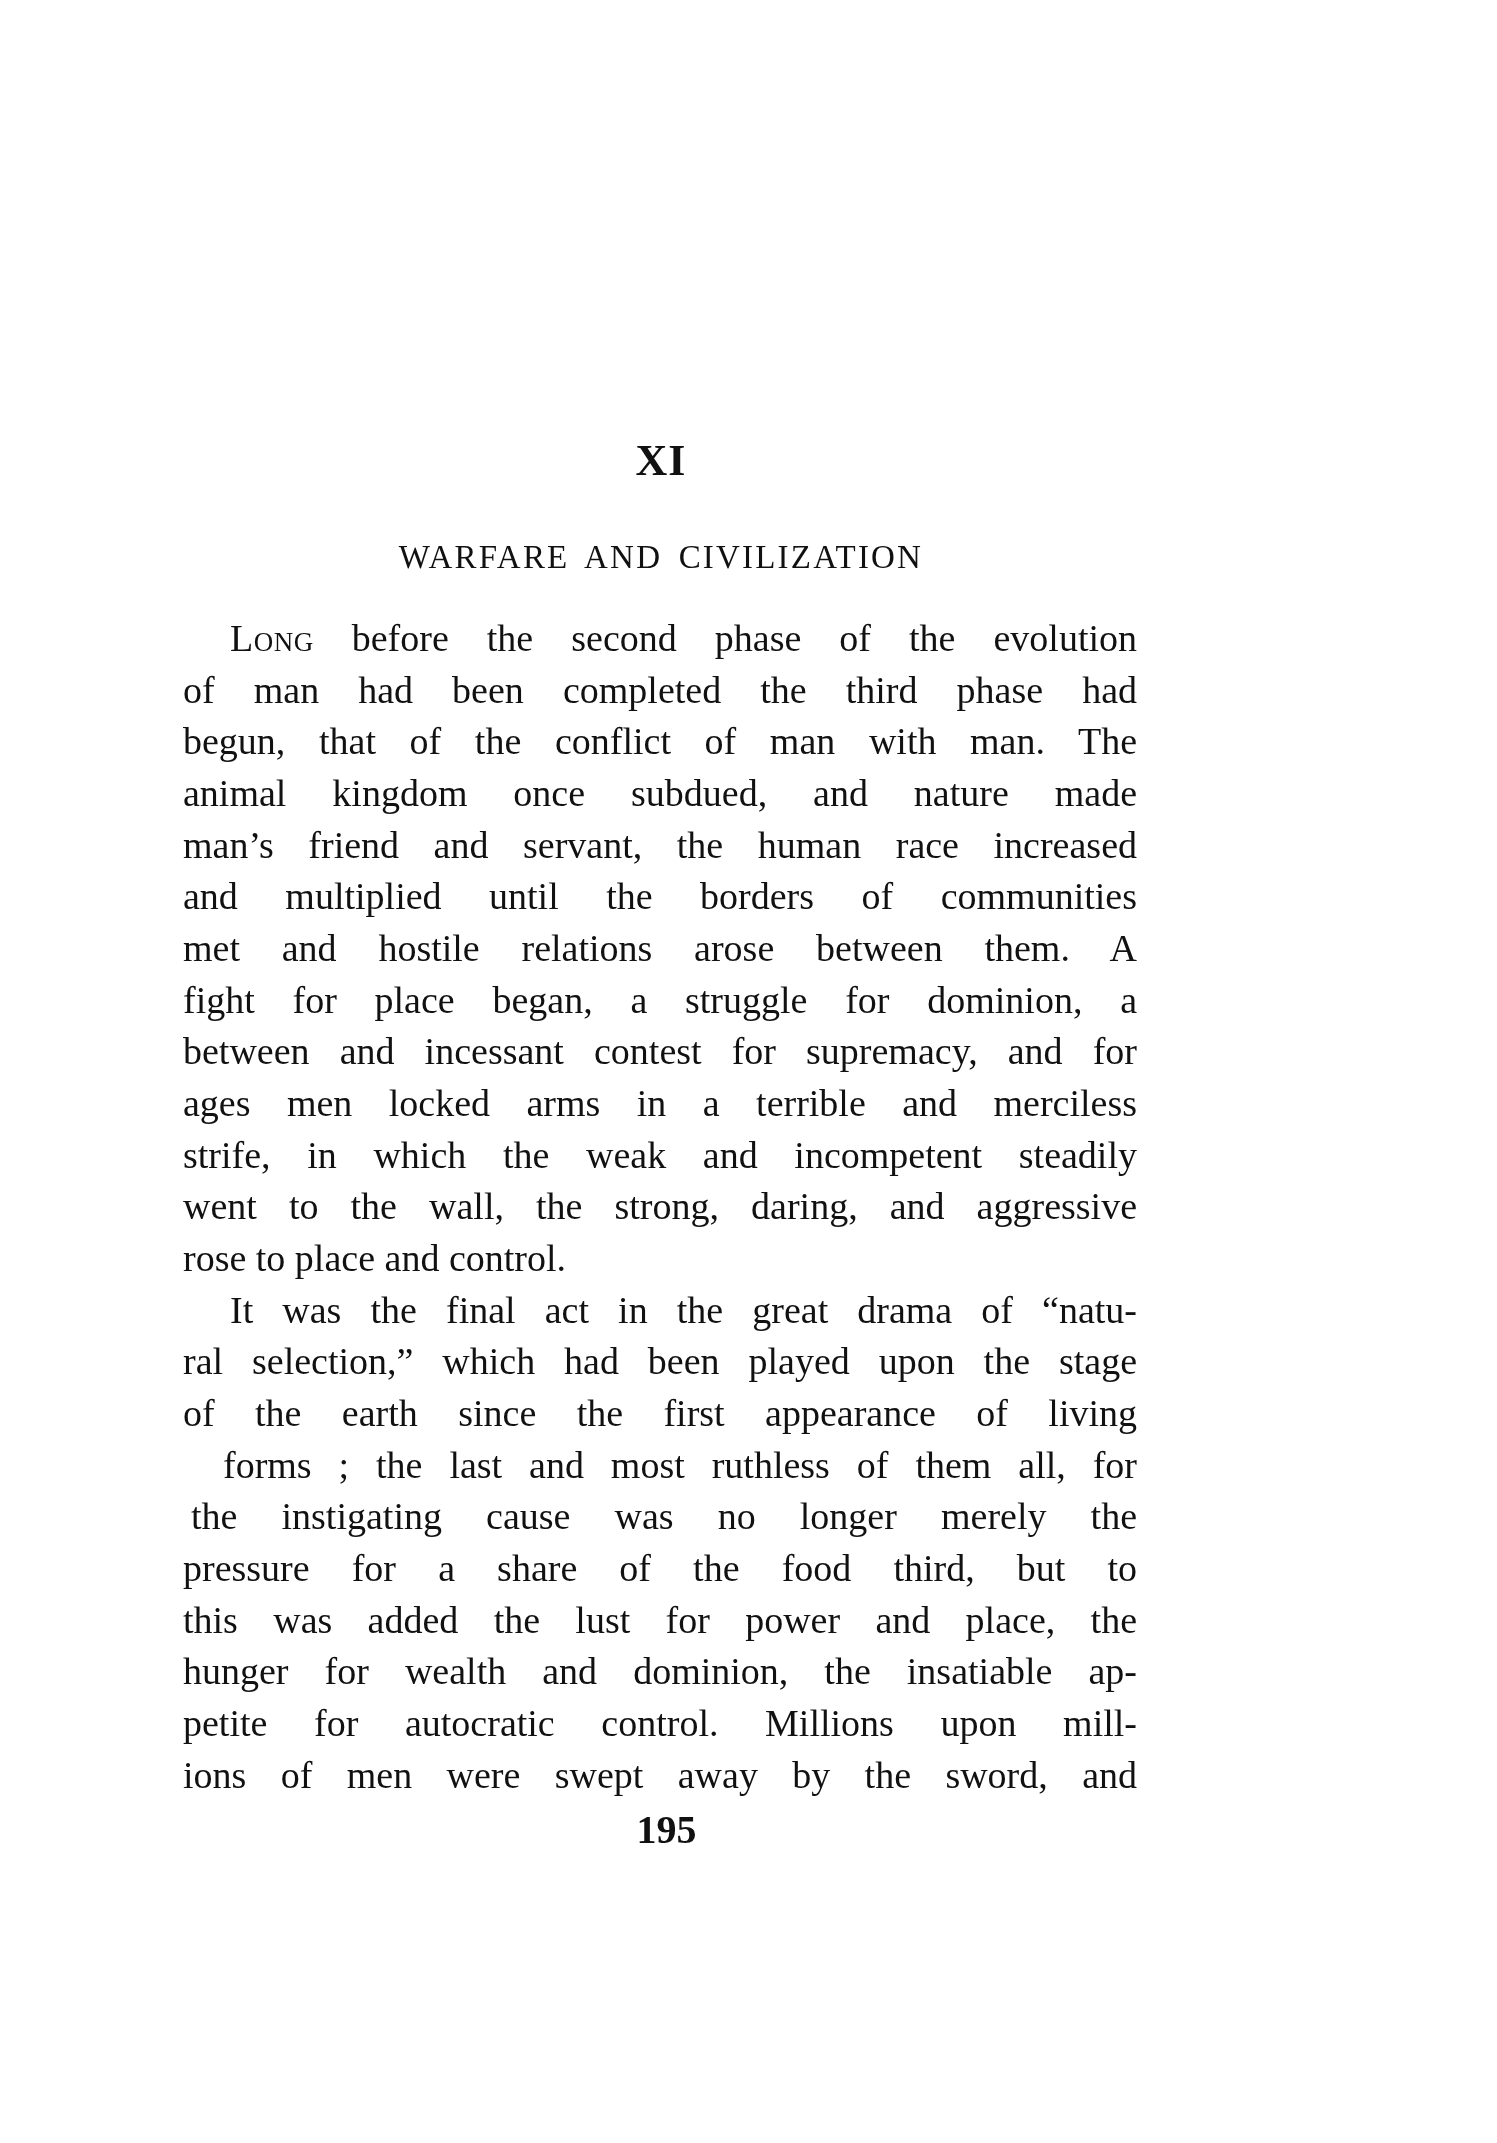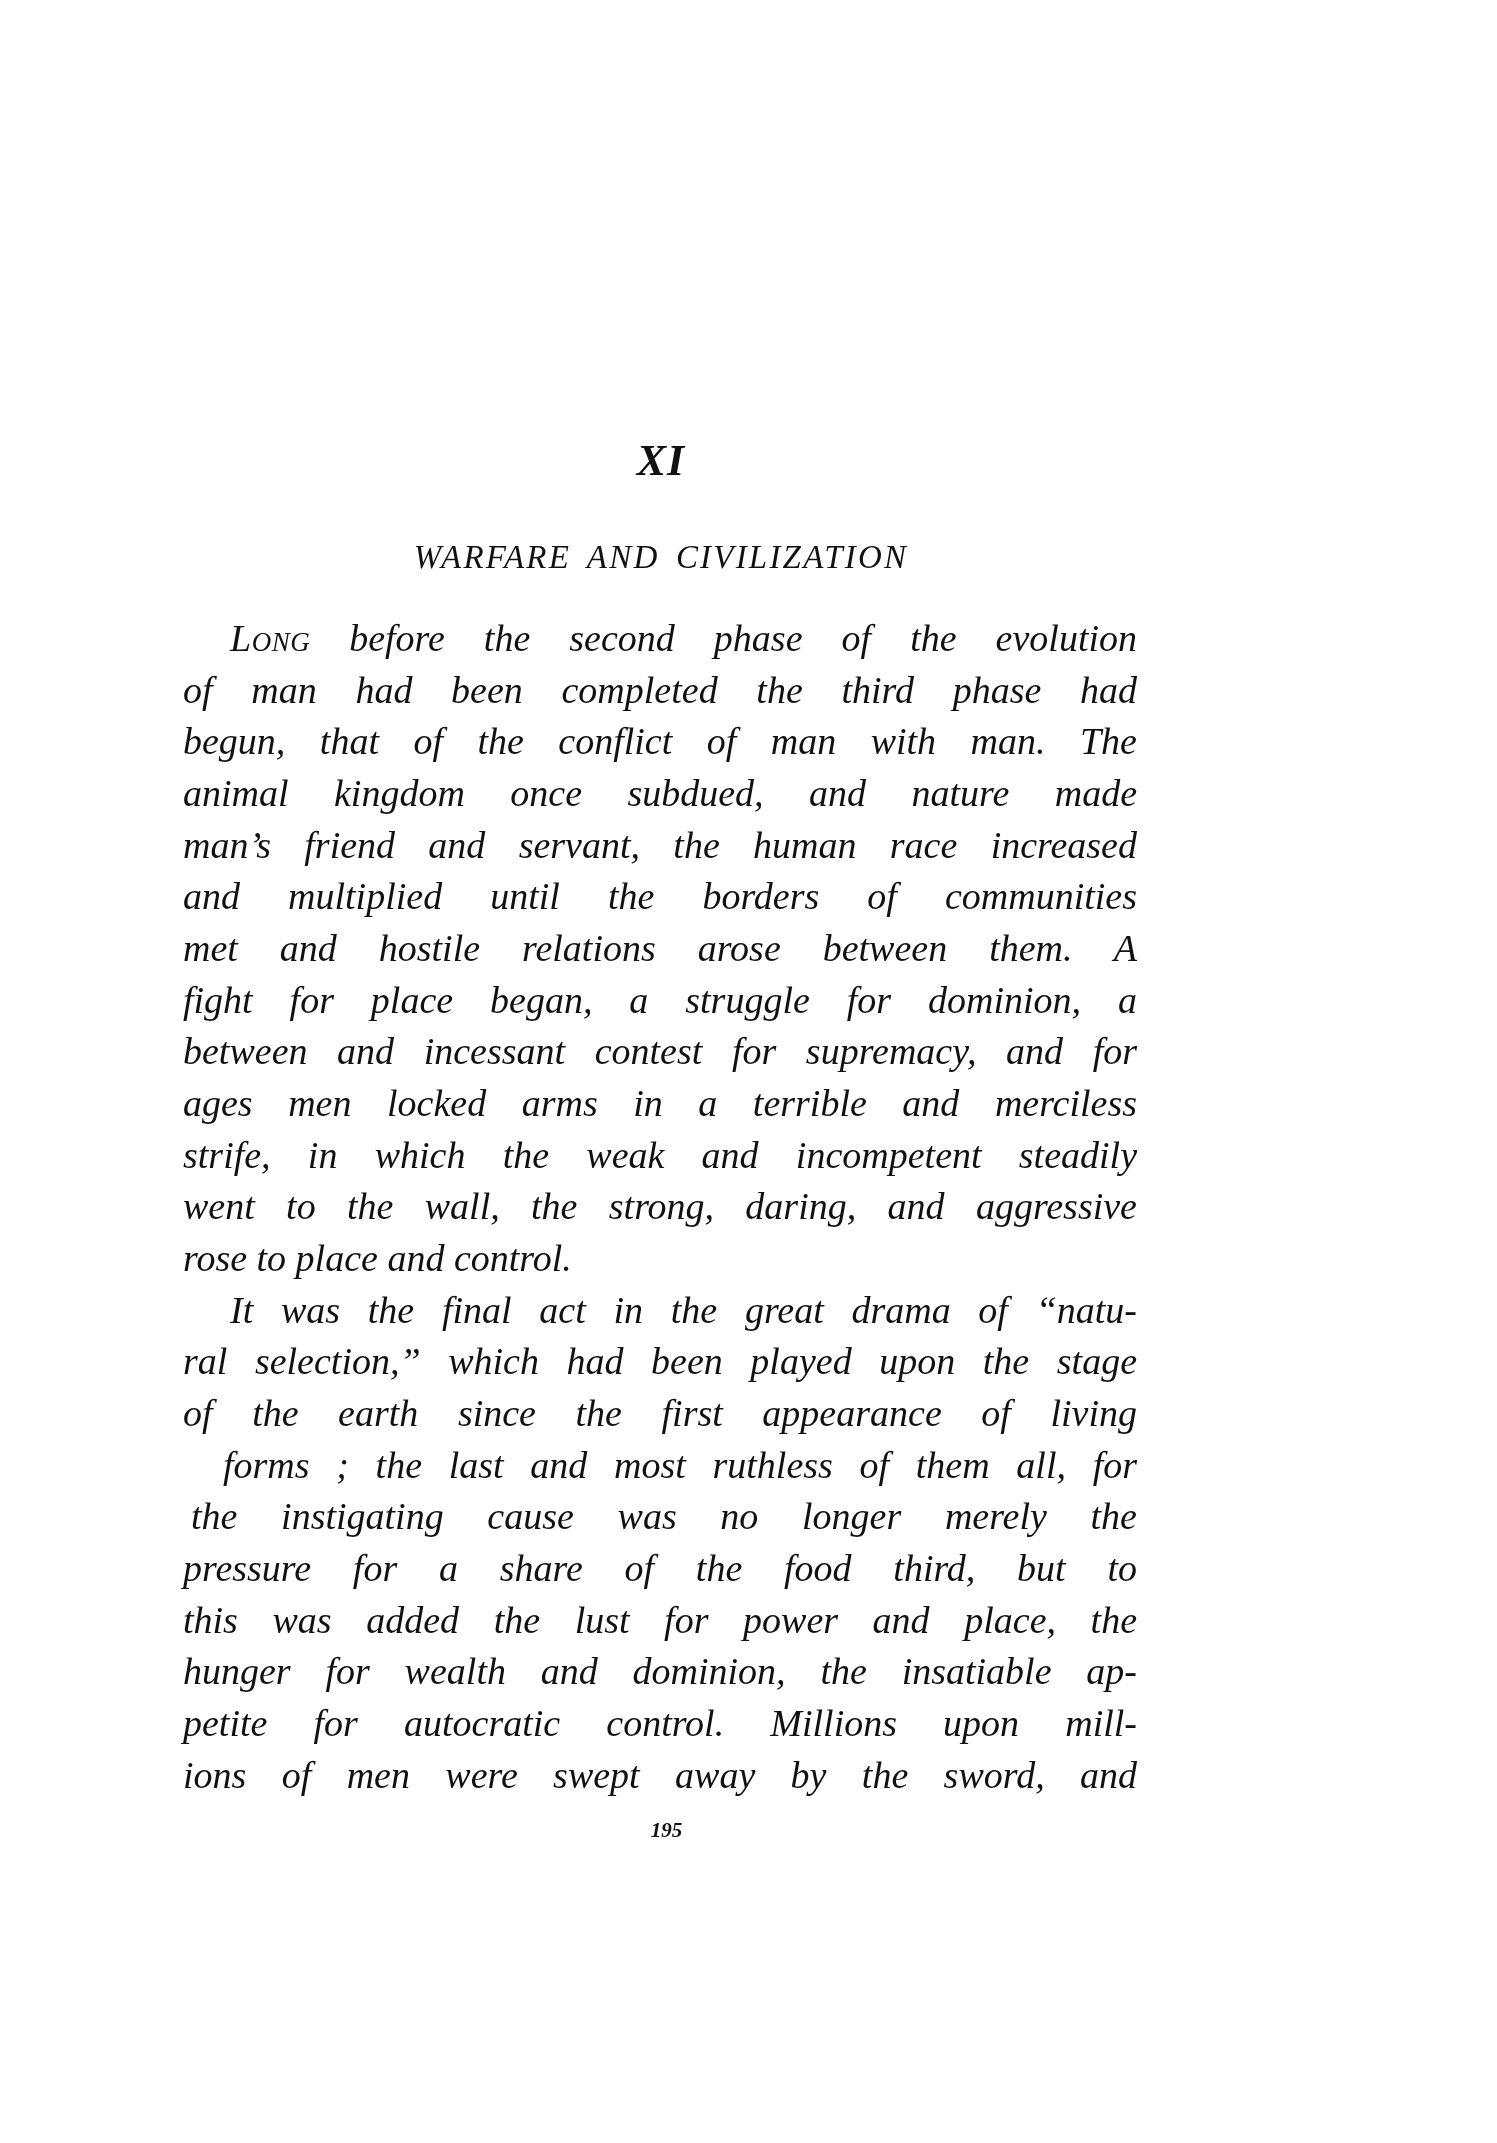--- a/index.html
+++ b/index.html
@@ -14,21 +14,20 @@
     overflow: hidden;
     font-family: "Liberation Serif", "DejaVu Serif", serif;
     color: #111111;
   }
   .page {
     position: absolute;
     left: 0; top: 0;
     width: 1497px;
     height: 2143px;
     background: #ffffff;
-    font-style: italic;
   }
   .chapter-number {
     position: absolute;
     left: 0;
     width: 1322px;
     top: 436px;
     text-align: center;
     font-size: 44px;
     font-weight: bold;
     line-height: 50px;
@@ -72,21 +71,21 @@
   .smallcaps {
     font-variant: small-caps;
     letter-spacing: 0.5px;
   }
   .folio {
     position: absolute;
     left: 0;
     width: 1333px;
     top: 1812px;
     text-align: center;
-    font-size: 21px;
+    font-size: 40px;
     line-height: 36px;
     font-weight: bold;
   }
 </style>
 </head>
 <body>
 
 <div class="page">
 
   <div class="chapter-number">XI</div>

